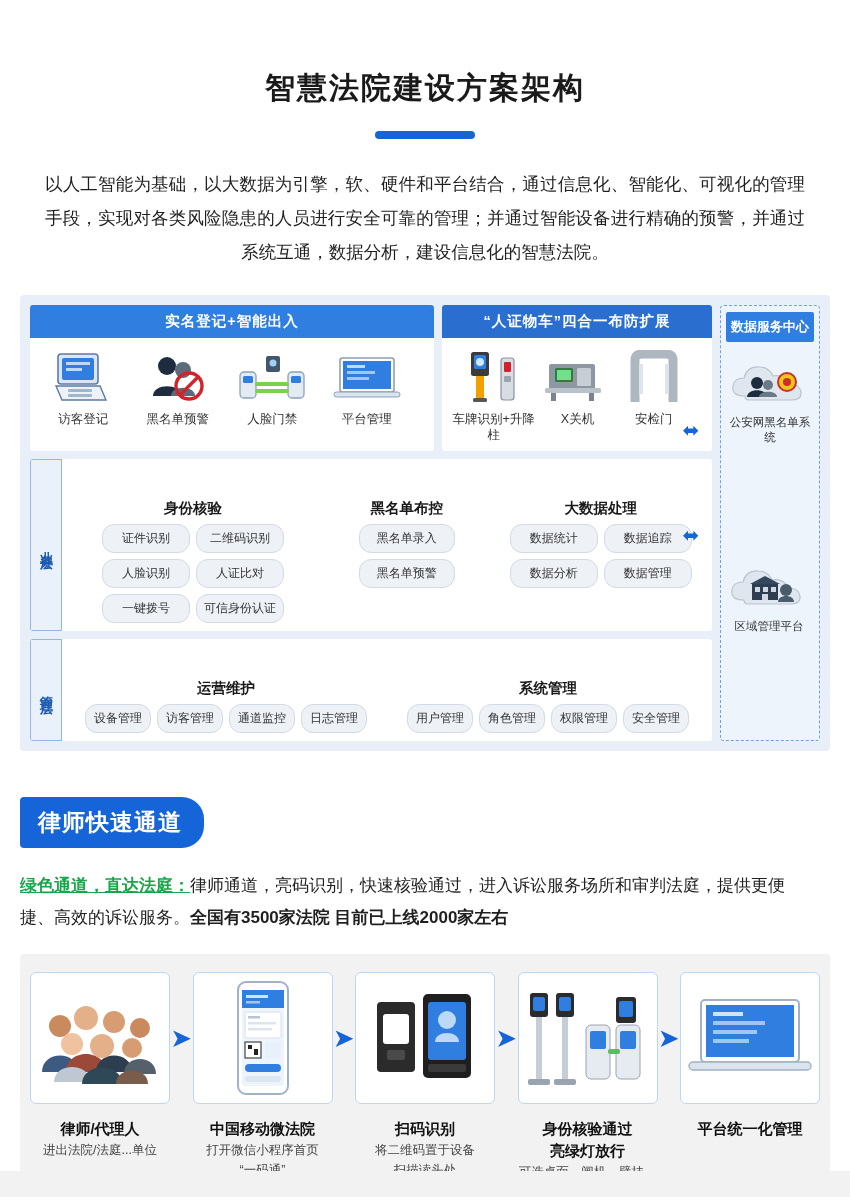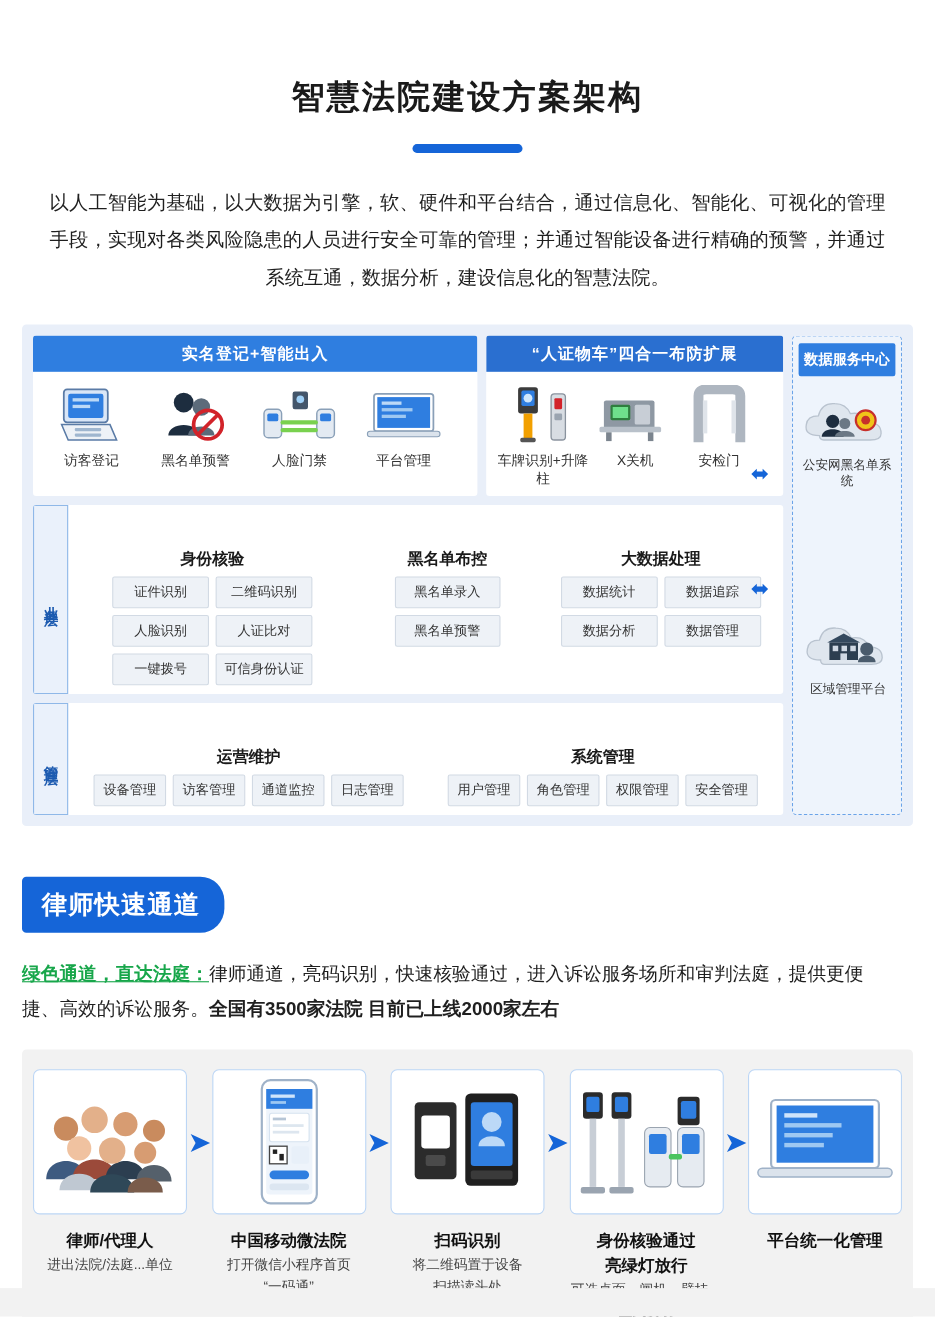--- a/index.html
+++ b/index.html
@@ -55,21 +55,21 @@
   }
   .arch-left { width: 810px; display: flex; flex-direction: column; gap: 8px; }
   .arch-right {
     width: 120px;
     border: 1px dashed #6aa3e8;
     border-radius: 4px;
     background: #eef4fc;
     padding: 6px 5px;
     display: flex;
     flex-direction: column;
-    align-items: flex-end;
+    align-items: flex-start;
   }
 
   .top-row { display: flex; gap: 8px; }
   .panel {
     background: #ffffff;
     border-radius: 3px;
     overflow: hidden;
   }
   .panel-head {
     background: #2f7ee0;
@@ -117,21 +117,21 @@
     text-align: center;
     font-size: 14.5px;
     font-weight: bold;
     color: #1a1a1a;
     margin-bottom: 6px;
   }
   .chips { display: flex; flex-wrap: wrap; gap: 6px; justify-content: center; }
   .chip {
     background: #eef2f7;
     border: 1px solid #d2dae4;
-    border-radius: 2px;
+    border-radius: 12px;
     font-size: 12px;
     color: #333;
     padding: 5px 0;
     text-align: center;
     min-width: 78px;
   }
   .chip.w3 { width: 88px; }
   .chip.w2 { width: 96px; }
   .chip.sm { width: 66px; min-width: 66px; }
 

